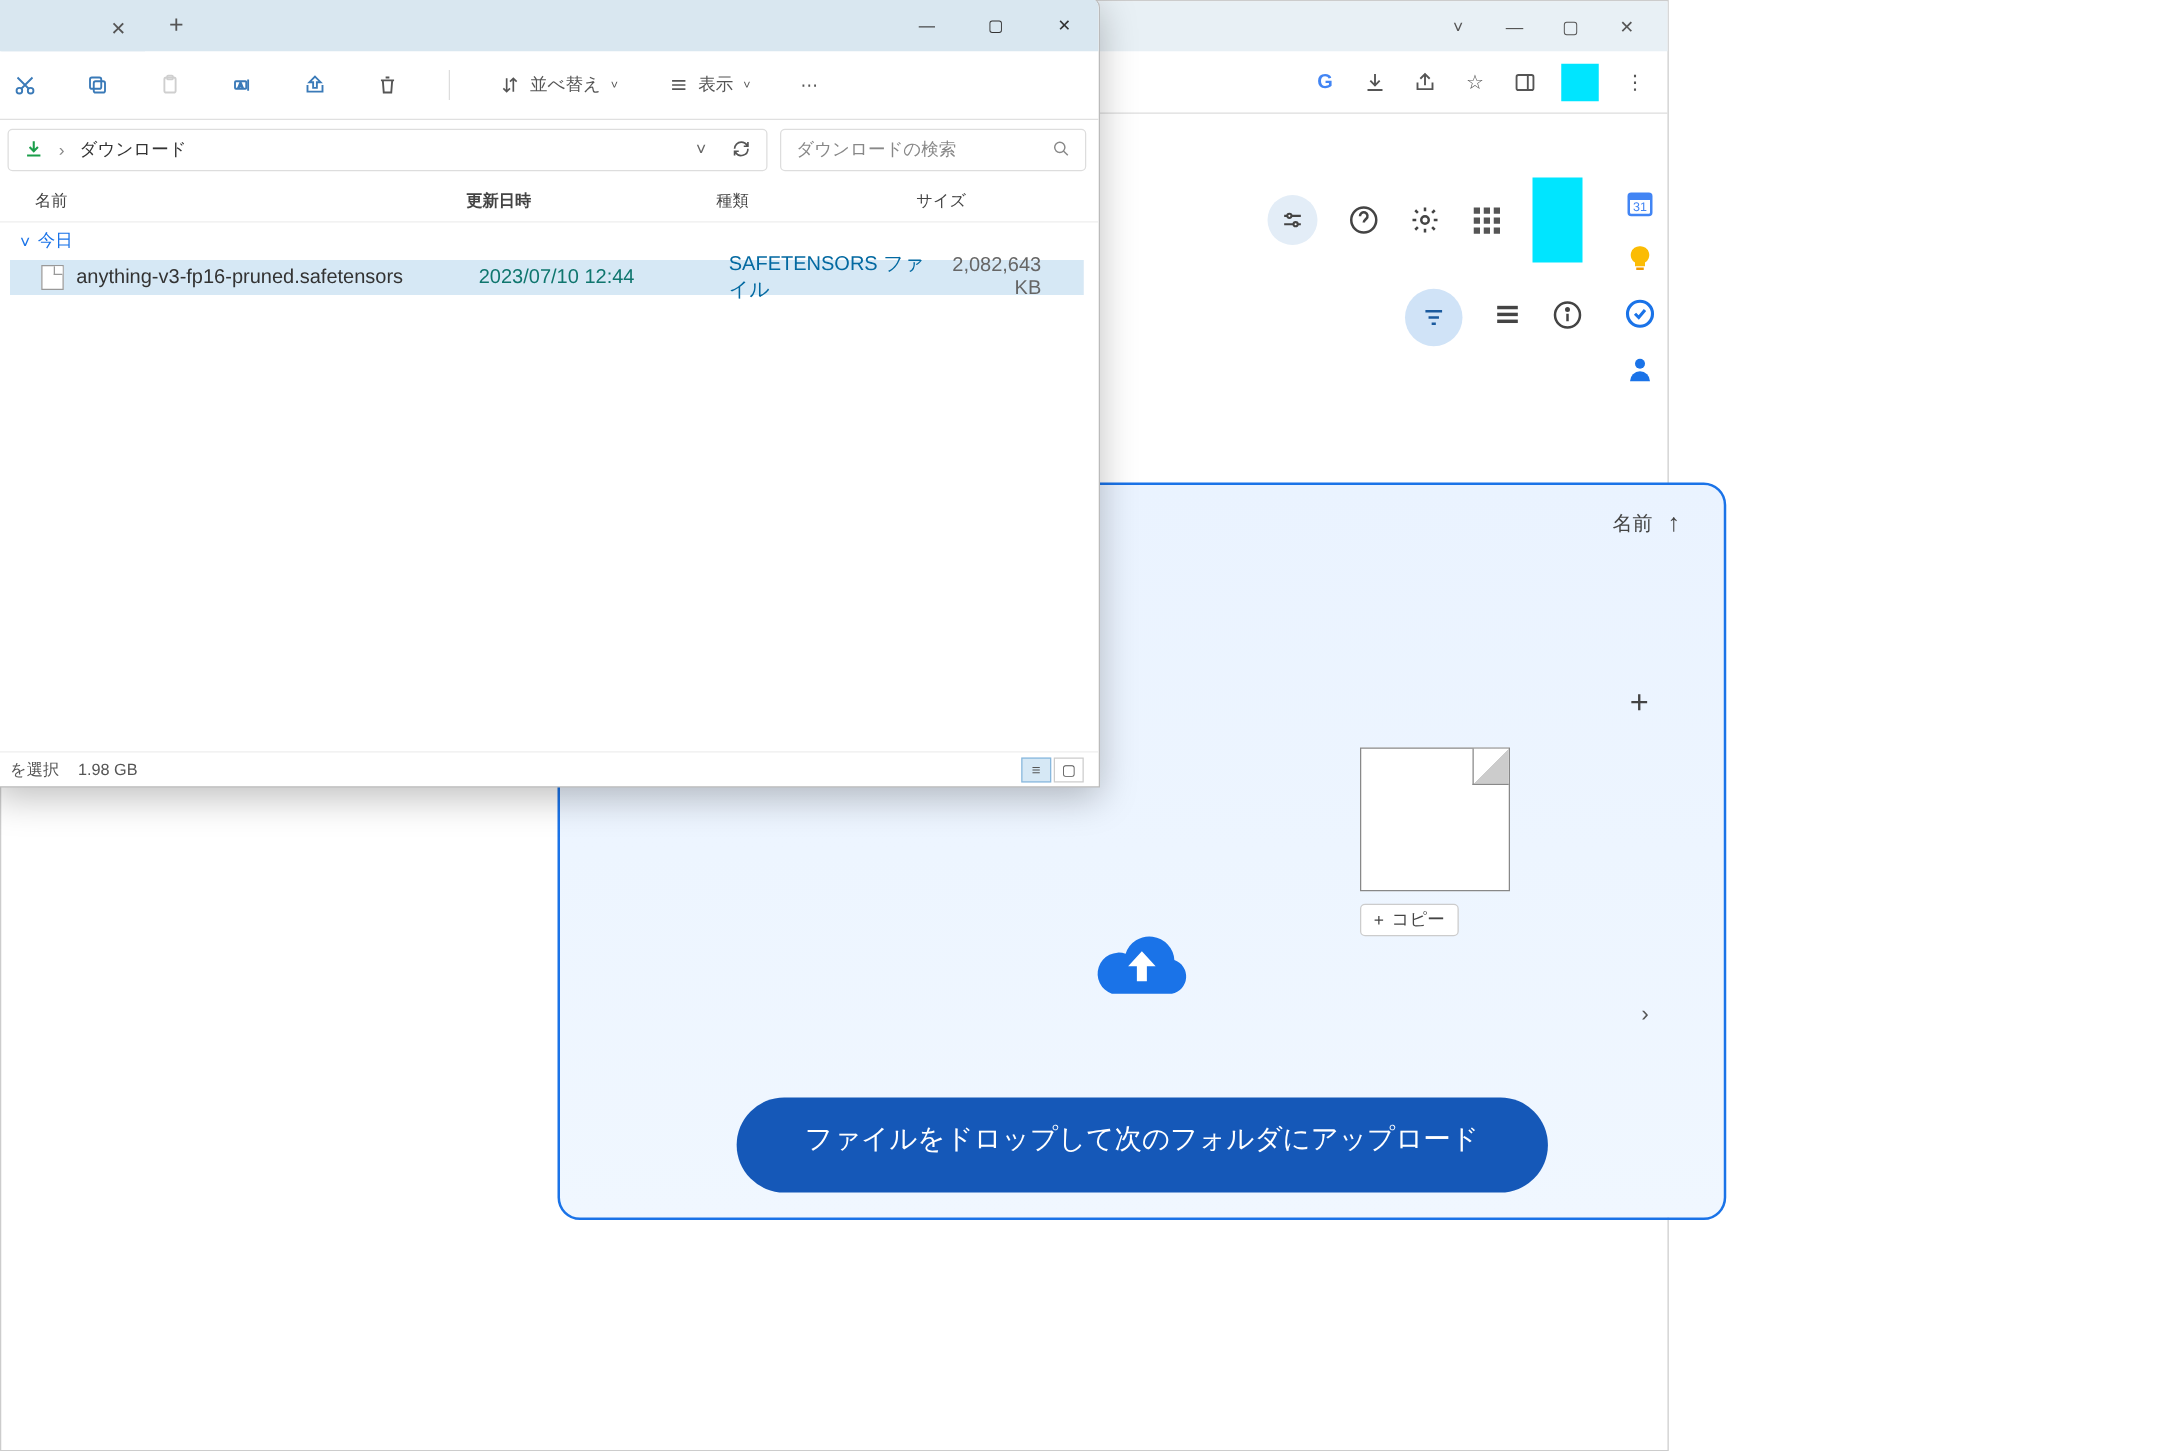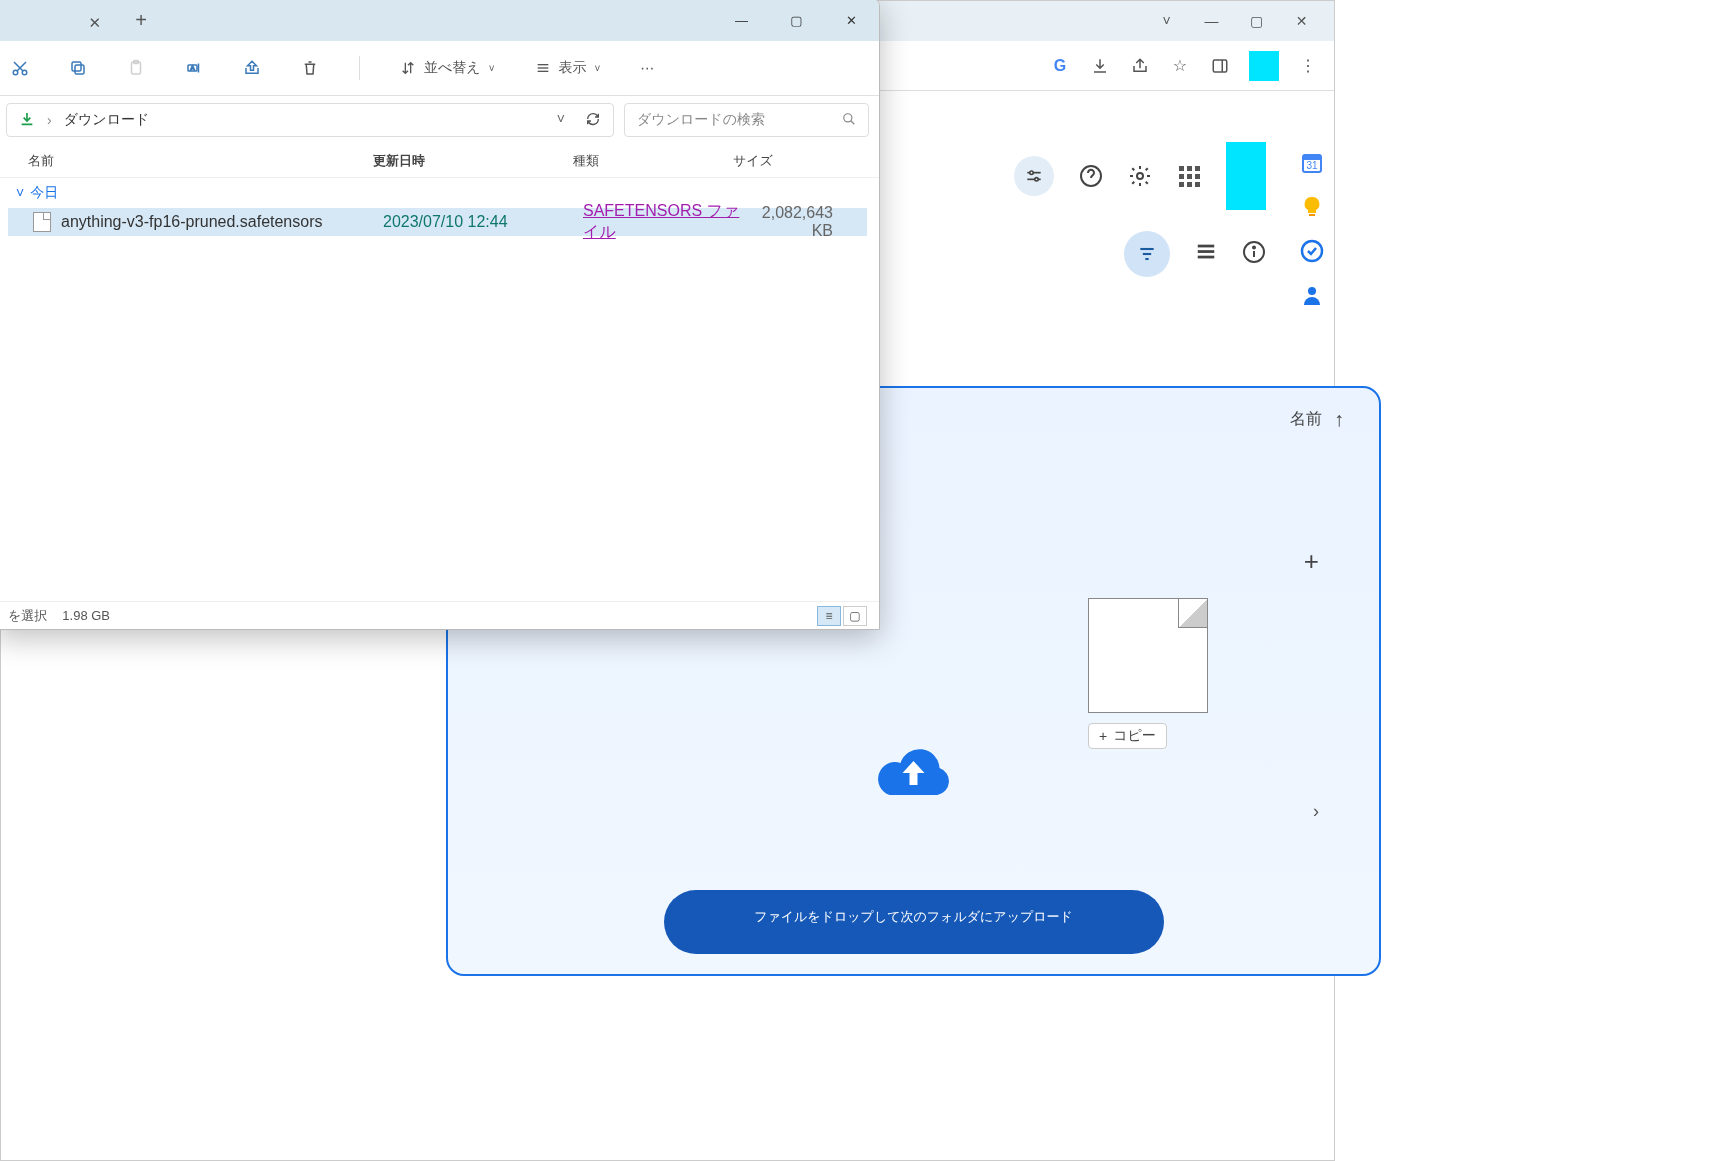--- a/index.html
+++ b/index.html
@@ -31,21 +31,21 @@
 .drop-zone-header { display: flex; justify-content: flex-end; padding: 20px 35px; align-items: center; gap: 12px; }
 .drop-zone-header .sort-name { font-size: 16px; color: #444; }
 .drop-zone-header .arrow-up { font-size: 20px; color: #444; }
 .drag-file { position: absolute; left: 640px; top: 210px; width: 120px; height: 175px; }
 .drag-file-icon { width: 120px; height: 115px; background: #fff; border: 1px solid #888; position: relative; }
 .drag-file-icon::after { content: ""; position: absolute; top: 0; right: 0; width: 28px; height: 28px; background: linear-gradient(135deg, #fff 50%, #ccc 50%); border-left: 1px solid #888; border-bottom: 1px solid #888; }
 .copy-pill { margin-top: 10px; display: inline-flex; align-items: center; gap: 6px; background: #fff; border: 1px solid #ccc; border-radius: 4px; padding: 3px 10px; font-size: 14px; color: #444; }
 .upload-cloud { position: absolute; left: 50%; top: 355px; transform: translateX(-50%); width: 85px; height: 55px; }
 .cloud-svg { fill: #1a73e8; }
 .upload-pill { position: absolute; left: 50%; bottom: 20px; transform: translateX(-50%); background: #1558b8; color: #fff; border-radius: 45px; padding: 18px 55px; text-align: center; min-width: 500px; }
-.upload-pill .line1 { font-size: 13px; margin-bottom: 10px; white-space: nowrap; }
+.upload-pill .line1 { font-size: 22px; margin-bottom: 10px; white-space: nowrap; }
 .upload-pill .line2 { font-size: 18px; display: flex; align-items: center; justify-content: center; gap: 8px; }
 
 
 .storage-info { position: absolute; left: 55px; top: 490px; }
 .storage-text { font-size: 16px; color: #444; margin-bottom: 18px; }
 .storage-btn { border: 1px solid #ccc; border-radius: 22px; padding: 12px 26px; font-size: 16px; color: #1a73e8; background: #fff; display: inline-block; }
 
 
 .side-panel { position: absolute; right: 2px; top: 140px; width: 40px; display: flex; flex-direction: column; gap: 20px; align-items: center; padding-top: 10px; }
 .side-panel .side-icon { width: 24px; height: 24px; }
@@ -74,21 +74,21 @@
 .col-date { width: 200px; font-weight: bold; }
 .col-type { width: 160px; }
 .col-size { width: 100px; text-align: right; }
 .ex-body { padding: 0; }
 .ex-group { padding: 6px 20px; font-size: 14px; color: #1a73e8; display: flex; align-items: center; gap: 6px; }
 .ex-row { height: 28px; display: flex; align-items: center; background: #d6e8f5; margin: 0 12px; padding-left: 25px; font-size: 16px; color: #333; }
 .ex-row .file-icon { width: 18px; height: 20px; border: 1px solid #999; margin-right: 10px; position: relative; background: #fff; }
 .ex-row .file-icon::after { content: ""; position: absolute; top: 0; right: 0; width: 6px; height: 6px; border-left: 1px solid #999; border-bottom: 1px solid #999; background: #fff; }
 .ex-row .c-name { width: 322px; }
 .ex-row .c-date { width: 200px; color: #0f766e; }
-.ex-row .c-type { width: 160px; color: #a21caf; text-decoration: underline; }
+.ex-row .c-type { width: 160px; color: #0369a1; }
 .ex-row .c-size { width: 90px; text-align: right; color: #666; }
 .ex-status { position: absolute; bottom: 0; left: 0; right: 0; height: 28px; border-top: 1px solid #eee; display: flex; align-items: center; padding: 0 12px; font-size: 13px; color: #555; gap: 15px; }
 .ex-status .view-btns { margin-left: auto; display: flex; gap: 2px; }
 .ex-status .vb { width: 24px; height: 20px; border: 1px solid #ccc; display: flex; align-items: center; justify-content: center; font-size: 12px; }
 .ex-status .vb.active { background: #d6e8f5; border-color: #88b8dd; }
 
 .google-apps-grid { display: grid; grid-template-columns: repeat(3, 5px); grid-template-rows: repeat(3, 5px); gap: 3px; }
 .google-apps-grid span { background: #555; width: 5px; height: 5px; }
 .teal-box { width: 40px; height: 68px; background: #00e5ff; }
 .chevron-expand { position: absolute; right: 15px; bottom: 338px; color: #555; font-size: 18px; }

